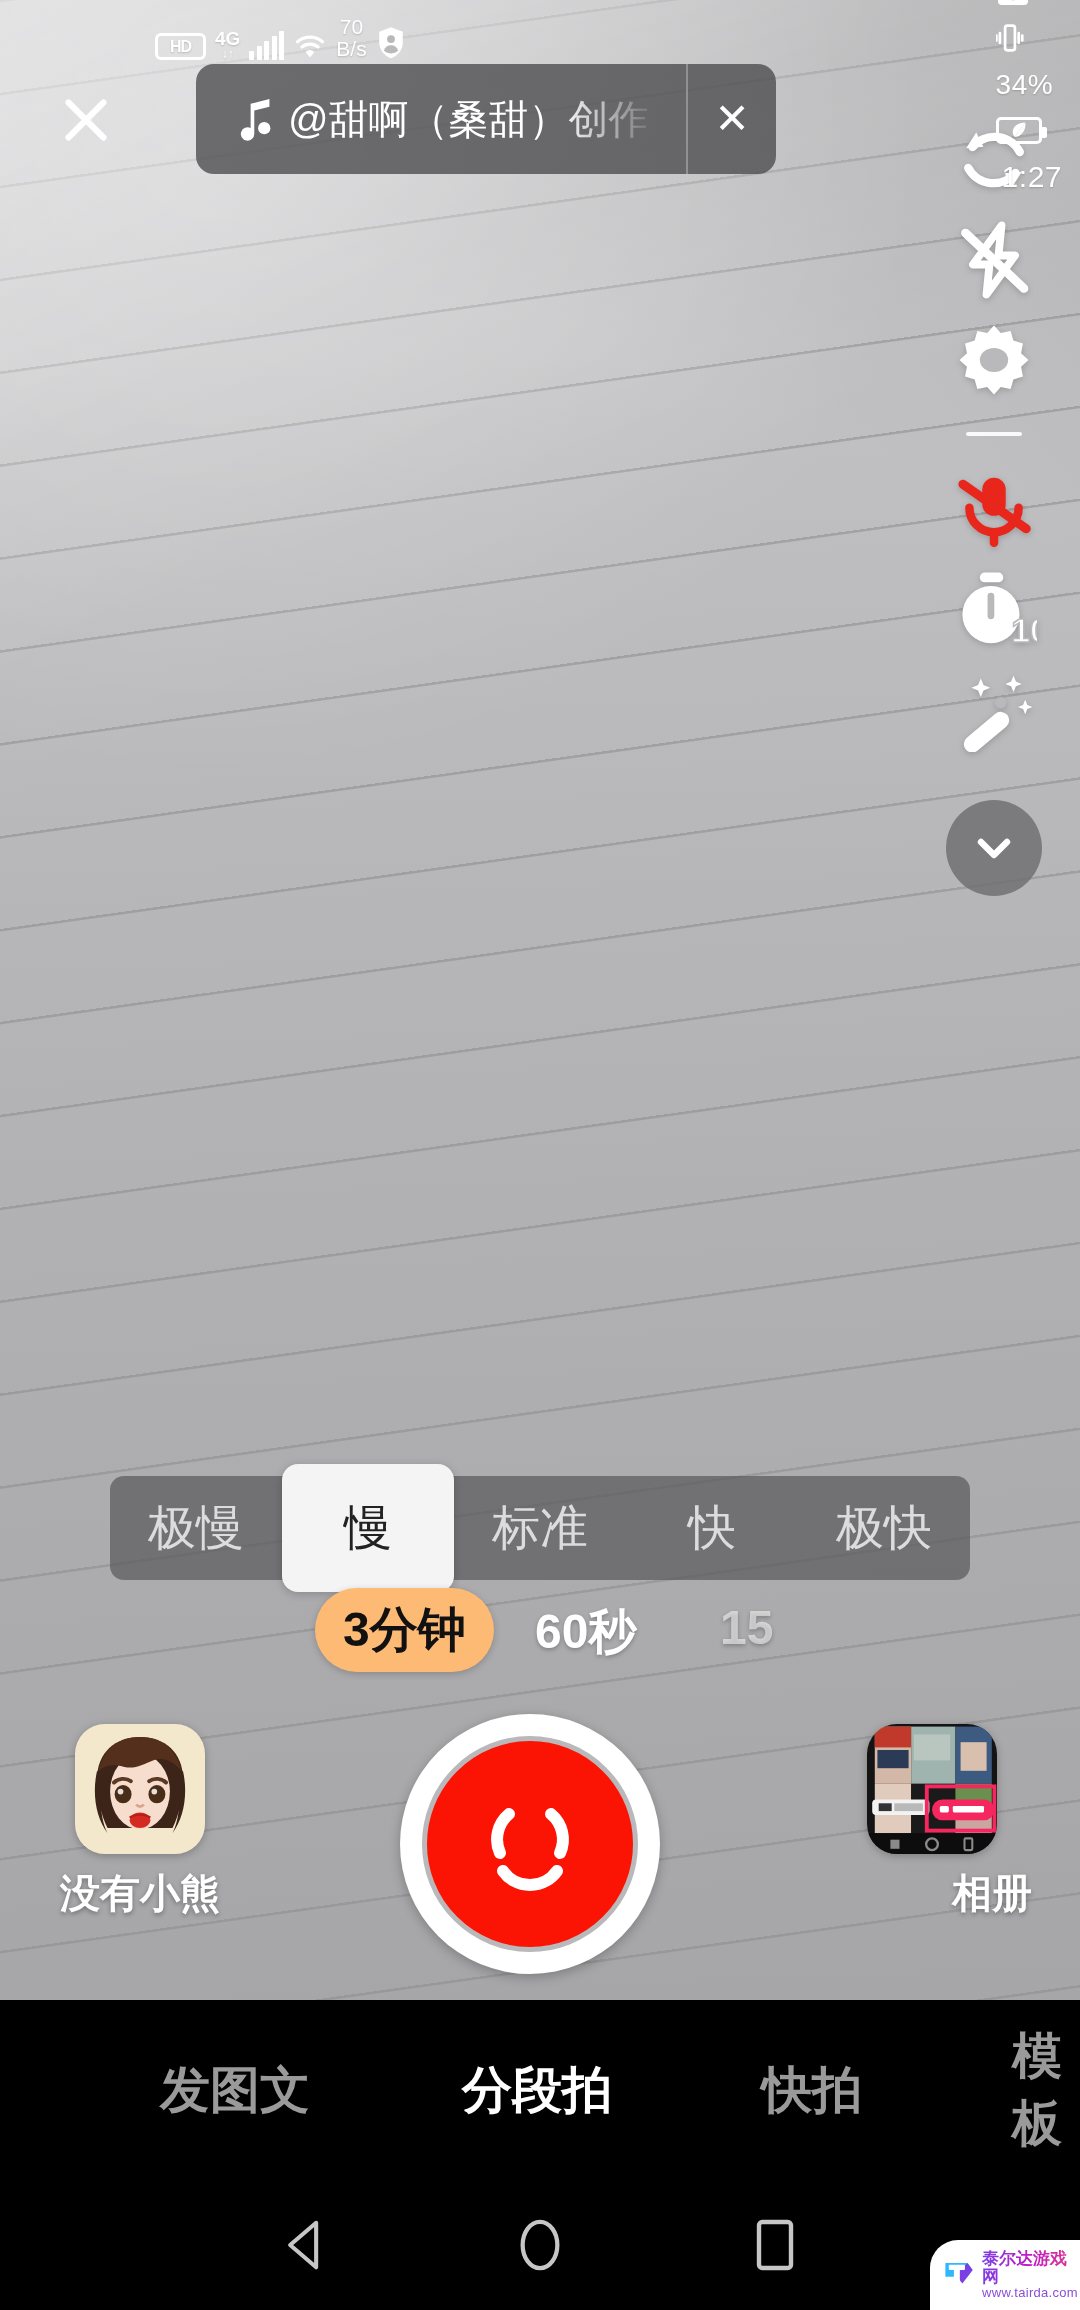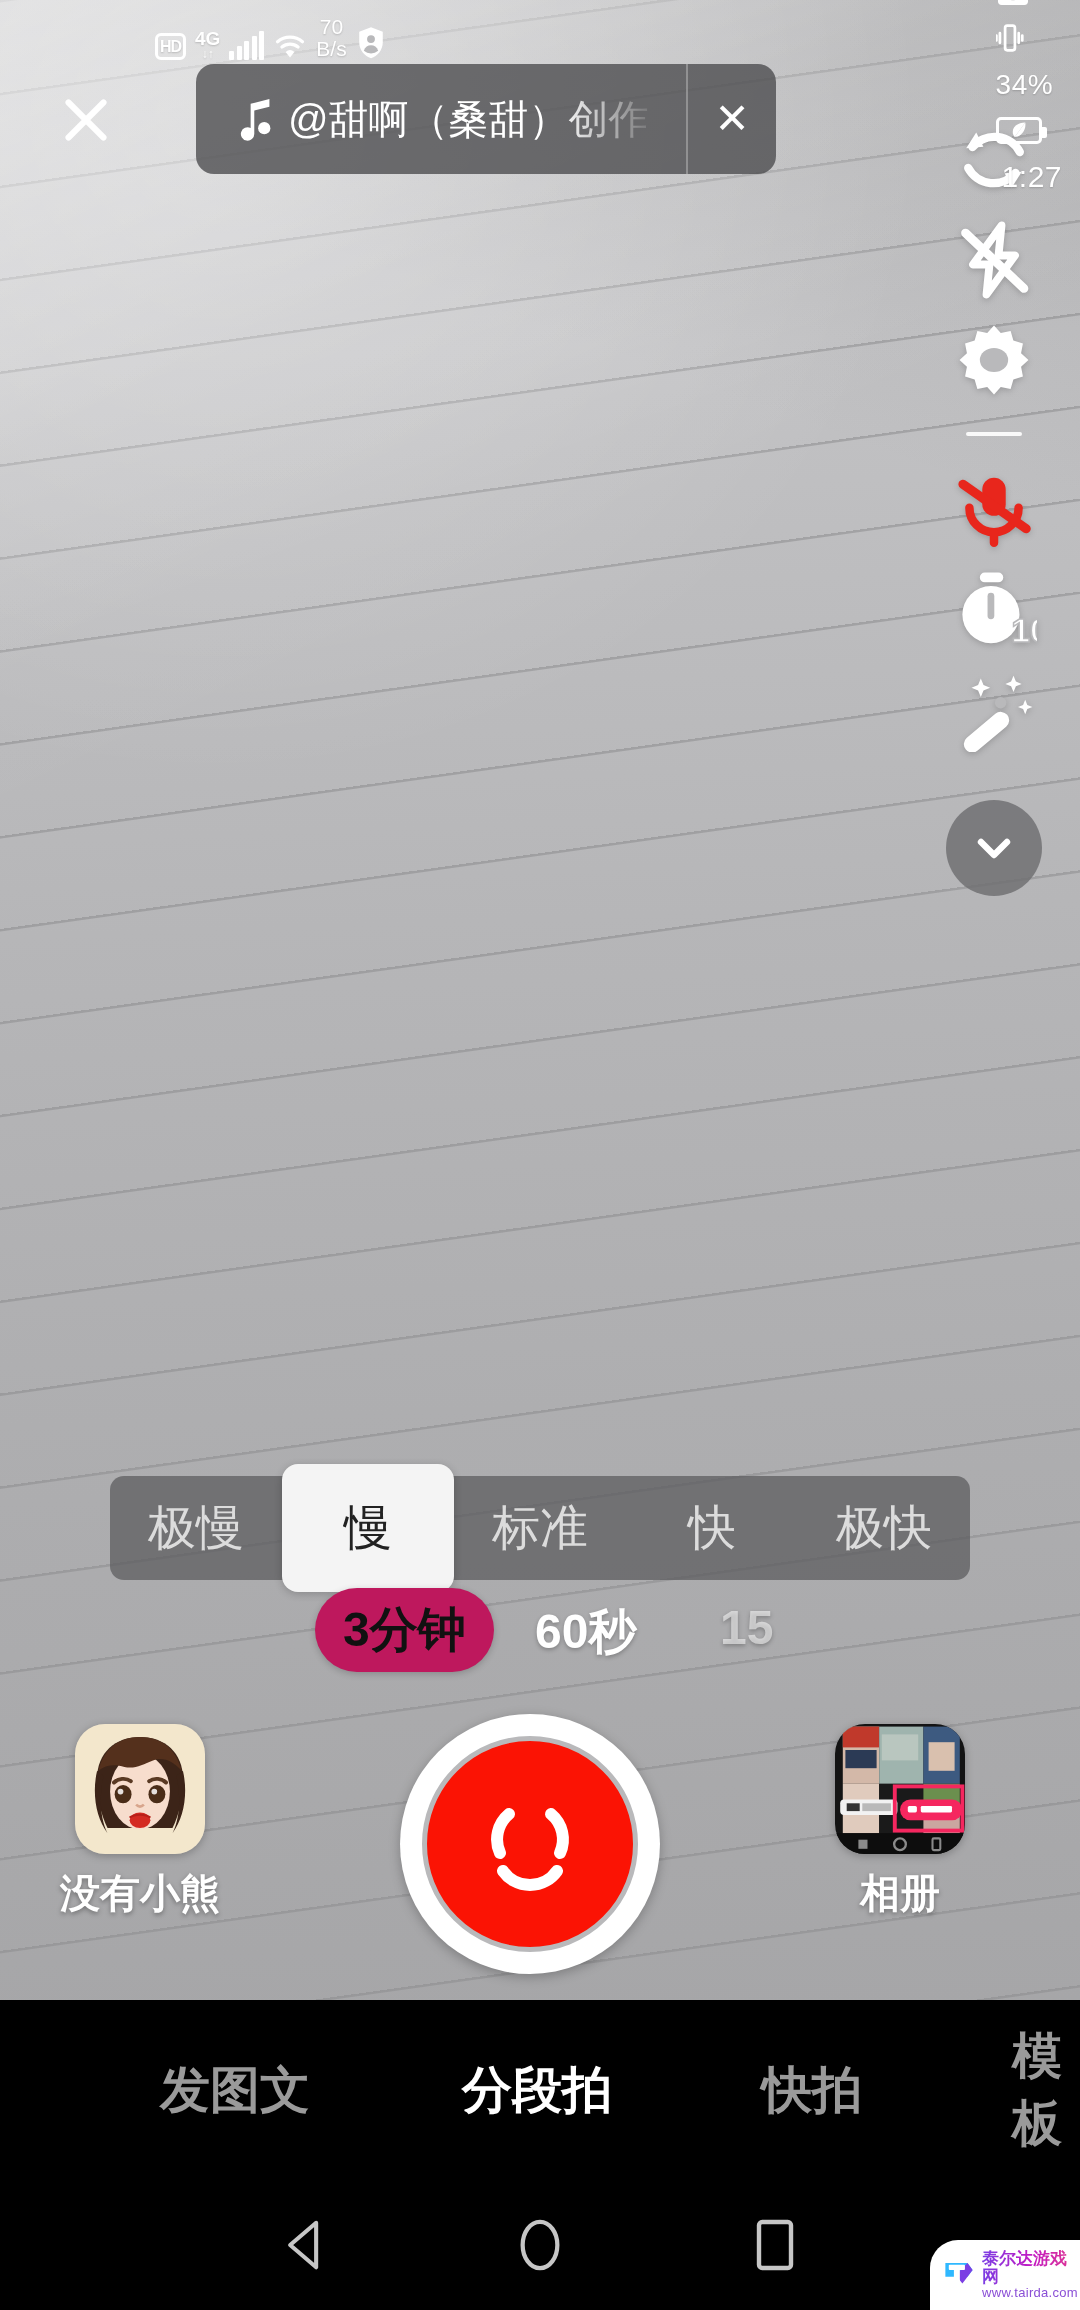--- a/index.html
+++ b/index.html
@@ -36,21 +36,21 @@
 
   
   #statusbar{
     position:absolute; left:0; top:0; width:1080px; height:76px;
     display:flex; align-items:center; color:#fff; z-index:40;
     font-size:26px; text-shadow:0 1px 2px rgba(0,0,0,.18);
   }
   .sb-left{ display:flex; align-items:flex-end; gap:9px; margin-left:155px; }
   .sb-right{ display:flex; align-items:flex-start; gap:16px; margin-left:auto; margin-right:18px;flex-direction:column; }
   .hd-box{
-    border:3px solid #fff; border-radius:6px; width:31px;height:27px;
+    border:3px solid #fff; border-radius:6px; width:51px;height:27px;
     font-size:16px; font-weight:bold; line-height:21px; text-align:center; letter-spacing:-1px;
   }
   .net4g{ display:flex; flex-direction:column; align-items:center; line-height:1; }
   .net4g b{ font-size:19px; font-weight:700; }
   .net4g i{ font-size:12px; font-style:normal; }
   .bars{ display:flex; align-items:flex-end; gap:2.5px; height:28px; }
   .bars span{ width:5px; background:#fff; border-radius:1px; }
   .bars span:nth-child(1){height:9px}.bars span:nth-child(2){height:14px}
   .bars span:nth-child(3){height:19px}.bars span:nth-child(4){height:24px}.bars span:nth-child(5){height:29px}
   .speed{ display:flex; flex-direction:column; align-items:center; line-height:1.05; font-size:21px; }
@@ -116,32 +116,32 @@
     font-weight:500; box-shadow:0 2px 8px rgba(0,0,0,.2);
   }
 
   
   #durationrow{
     position:absolute; left:110px; top:1590px; width:860px; height:96px; z-index:26;
     display:flex; align-items:center;
   }
   .dur-item{ font-size:48px; font-weight:700; color:#fff; cursor:pointer; text-shadow:0 2px 4px rgba(0,0,0,.25); }
   .dur-item.active{
-    background:#be185d; color:#111; border-radius:46px; padding:10px 28px; text-shadow:none;
+    background:#fdba74; color:#111; border-radius:46px; padding:10px 28px; text-shadow:none;
     box-shadow:0 2px 7px rgba(0,0,0,.2);
   }
   #dur-3m{ position:absolute; left:205px; top:-2px; }
   #dur-60s{ position:absolute; left:425px; top:10px; }
   #dur-15s{ position:absolute; left:610px; top:10px; color:rgba(255,255,255,.55); }
 
   
   #capturerow{ position:absolute; left:0; top:1700px; width:1080px; height:290px; z-index:25; }
   .side-ctl{ position:absolute; width:200px; text-align:center; cursor:pointer; }
   #effects-ctl{ left:40px; top:24px; }
-  #album-ctl{ left:800px; top:24px; }
+  #album-ctl{ left:832px; top:24px;text-align:right; }
   .thumb{ width:130px; height:130px; border-radius:30px; margin:0 auto; overflow:hidden;
           box-shadow:0 2px 8px rgba(0,0,0,.25); }
   .side-label{ margin-top:12px; color:#fff; font-size:40px; font-weight:700; text-shadow:0 2px 5px rgba(0,0,0,.35); }
 
   #record-btn{
     position:absolute; left:400px; top:14px; width:260px; height:260px; border-radius:50%;
     background:#fff; display:flex; align-items:center; justify-content:center; cursor:pointer;
     box-shadow:0 3px 12px rgba(0,0,0,.25);
   }
   #record-inner{

